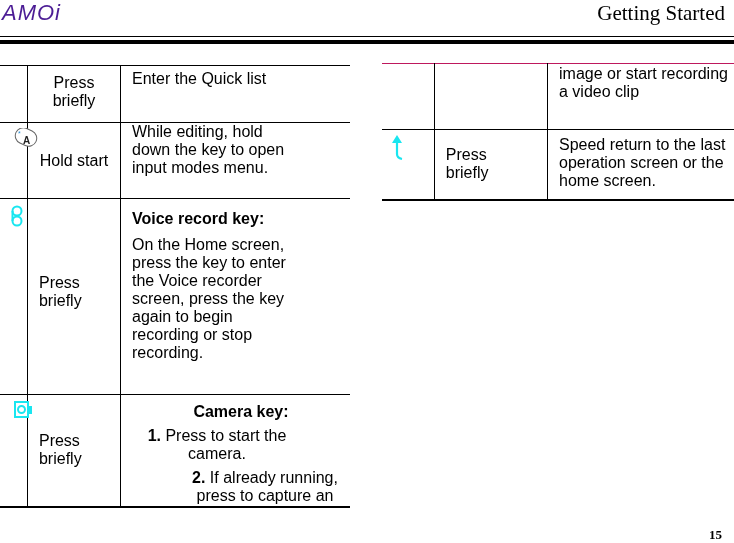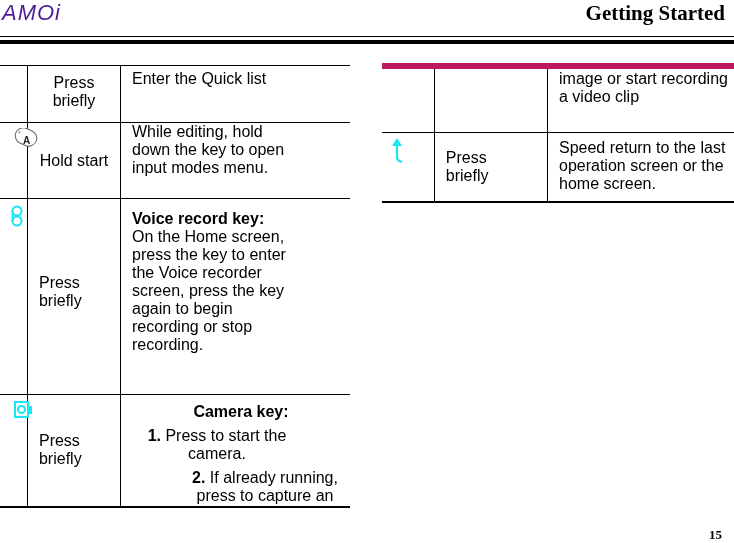--- a/index.html
+++ b/index.html
@@ -1,33 +1,33 @@
 <!DOCTYPE html>
 <html><head>
 <meta charset="utf-8">
 <style>
   html, body { margin:0; padding:0; background:#ffffff; }
   body { width:734px; height:543px; position:relative; overflow:hidden; font-family:"Liberation Sans", sans-serif; color:#000; }
   .logo { position:absolute; left:2px; top:0px; font-family:"Liberation Sans", sans-serif; font-style:italic; font-size:22px; letter-spacing:1px; color:#4c1d95; }
-  .title { position:absolute; right:9px; top:1px; font-family:"Liberation Serif", serif; font-weight:bold; font-size:21px; }
+  .title { position:absolute; right:9px; top:1px; font-family:"Liberation Serif", serif; font-weight:normal; font-size:21px; }
   .rule-thin { position:absolute; left:0; top:36px; width:734px; height:1px; background:#000; }
   .rule-thick { position:absolute; left:0; top:40px; width:734px; height:4px; background:#000; }
   .pagenum { position:absolute; right:12px; top:527px; font-family:"Liberation Serif", serif; font-weight:bold; font-size:13px;margin-left:36px; }
   table { position:absolute; border-collapse:collapse; font-size:16px; line-height:18px; }
   td { vertical-align:top; padding:0; }
   .t1 { left:0; top:65px; width:350px; }
   .t1 tr { border-bottom:1px solid #000; }
   .t1 tr:first-child { border-top:1px solid #000; }
   .t1 tr:last-child { border-bottom:2px solid #000; }
   .t1 td.c1 { width:59px; border-right:1px solid #000; }
   .t1 td.c2 { width:106px; border-right:1px solid #000; }
   .t1 td.c3 { padding-left:11px; }
   .t2 { left:382px; top:63px; width:352px; }
   .t2 tr { border-bottom:1px solid #000; }
-  .t2 tr:first-child { border-top:6px solid #be185d; }
+  .t2 tr:first-child { border-top:1px solid #be185d; }
   .t2 tr:last-child { border-bottom:2px solid #000; }
   .t2 td.c1 { width:59px; border-right:1px solid #000; }
   .t2 td.c2 { width:107px; border-right:1px solid #000; }
   .t2 td.c3 { padding-left:11px; }
   .cellwrap { position:relative; }
   .bold { font-weight:bold; }
 </style>
 </head>
 <body>
 
@@ -72,21 +72,21 @@
           <circle cx="7" cy="16" r="4.5" fill="none" stroke="#19e6f0" stroke-width="2"></circle>
           <line x1="2.5" y1="6" x2="2.5" y2="16" stroke="#19e6f0" stroke-width="2"></line>
         </svg>
       </div>
     </td>
     <td class="c2" style="vertical-align:middle;padding-left:11px;">
       <div style="width:60px;padding-bottom:10px;">Press briefly</div>
     </td>
     <td class="c3" style="padding-top:11px;">
       <div class="bold" style="">Voice record key:</div>
-      <div style="width:170px;">On the Home screen, press the key to enter the Voice recorder screen, press the key again to begin recording or stop recording.</div>
+      <div style="width:170px;margin-top:8px;">On the Home screen, press the key to enter the Voice recorder screen, press the key again to begin recording or stop recording.</div>
     </td>
   </tr>
   <tr style="height:112px;">
     <td class="c1">
       <div class="cellwrap">
         <svg width="20" height="18" viewBox="0 0 20 18" style="position:absolute;left:14px;top:6px;">
           <rect x="1" y="1" width="13" height="15" fill="none" stroke="#19e6f0" stroke-width="2"></rect>
           <circle cx="7.5" cy="8.5" r="3.5" fill="none" stroke="#19e6f0" stroke-width="2"></circle>
           <rect x="14" y="5" width="4" height="8" fill="#19e6f0"></rect>
         </svg>

